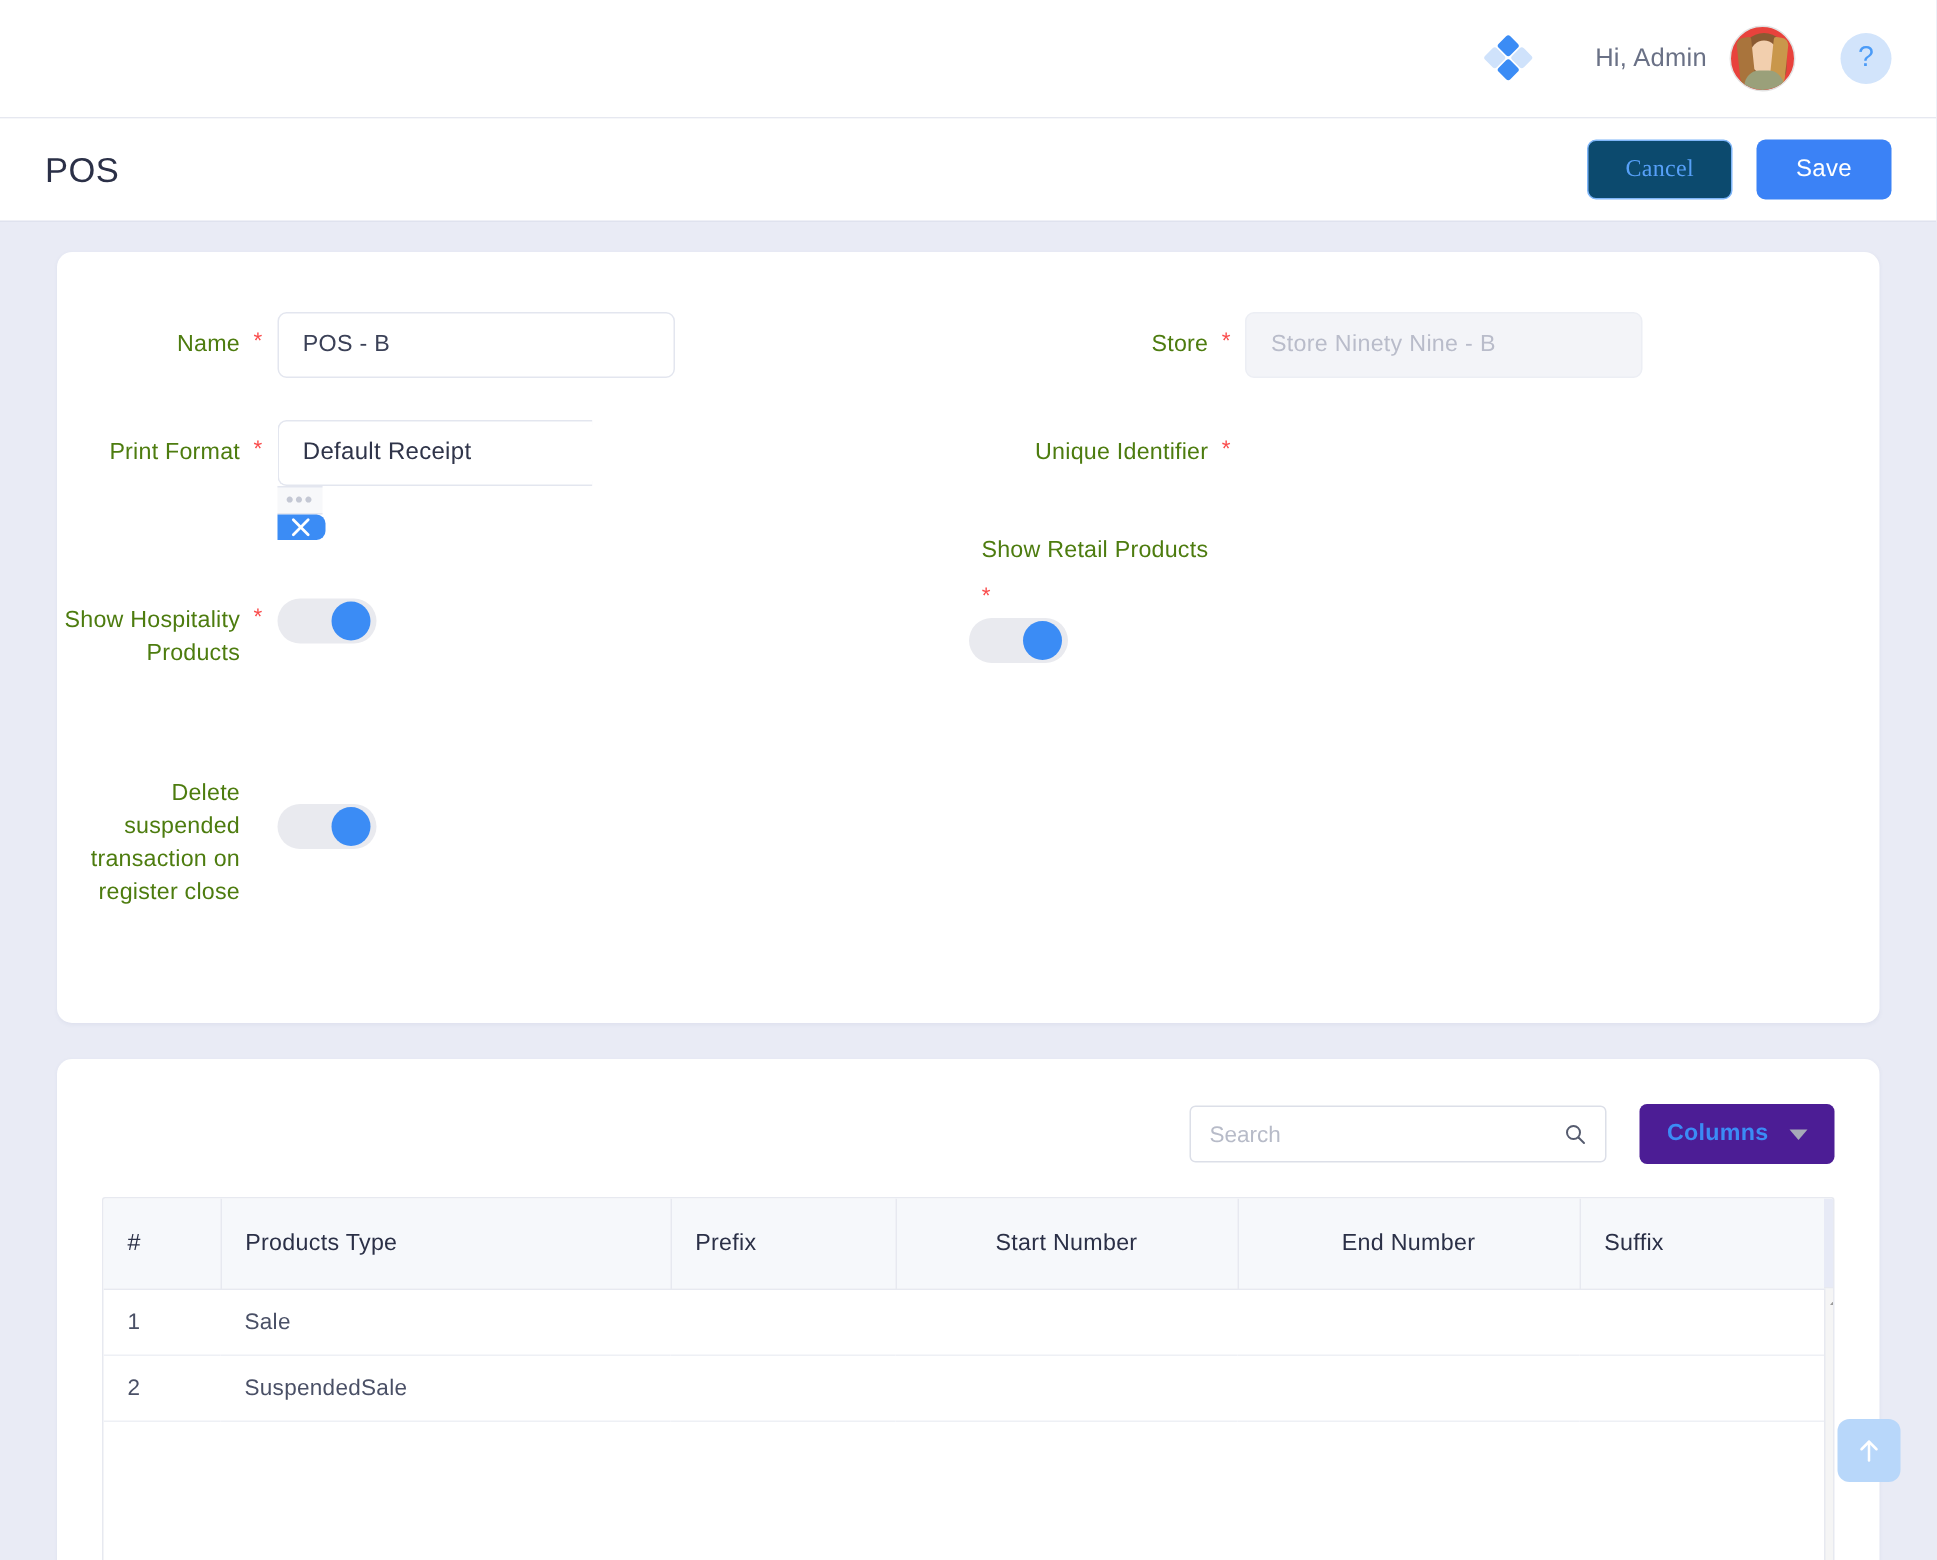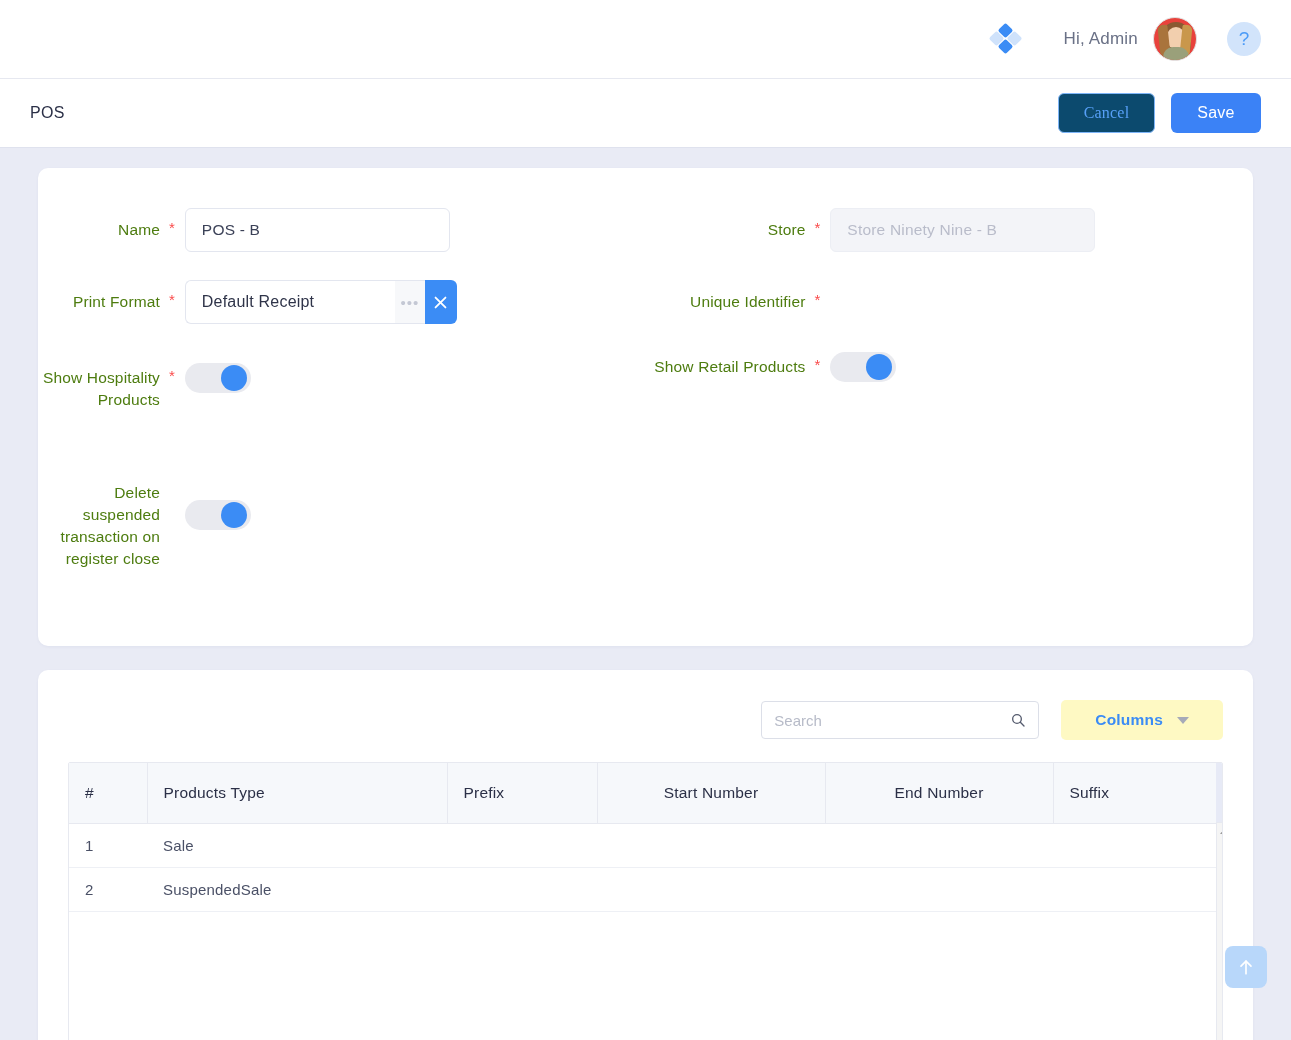--- a/index.html
+++ b/index.html
@@ -77,21 +77,21 @@
   
   .page-header {
     height: 69px;
     background: #ffffff;
     display: flex;
     align-items: center;
     padding: 0 30px;
     border-bottom: 1px solid #dfe2ee;
   }
   .page-title {
-    font-size: 16px;
+    font-size: 23px;
     color: #2b3047;
     letter-spacing: .3px;
   }
   .header-actions { margin-left: auto; display: flex; align-items: center; gap: 16px; }
   .btn {
     height: 40px;
     border-radius: 6px;
     font-size: 16px;
     letter-spacing: .2px;
     display: flex; align-items: center; justify-content: center;
@@ -167,21 +167,21 @@
     border-color: #eceef4;
     color: #b9bcca;
   }
 
   
   .col-left .field-label { width: 122px; }
   .col-left .input { width: 265px; }
   .col-right .field-label { width: 160px; }
   .col-right .input { width: 265px; }
 
-  .lookup-wrap { display: flex; align-items: stretch; }
+  .lookup-wrap { display: flex; align-items: stretch; flex-direction: column; }
   .lookup-wrap .input {
     border-top-right-radius: 0;
     border-bottom-right-radius: 0;
     border-right: none;
     width: 210px;
     font-size: 16px;
     color: #2f3449;
   }
   .lookup-dots {
     width: 30px;
@@ -244,24 +244,24 @@
     flex: 1;
     font-size: 15px;
     color: #3b4157;
     font-family: inherit;
     background: transparent;
   }
   .search-box input::placeholder { color: #b7bbc8; }
   .search-icon { width: 16px; height: 16px; color: #555b6e; }
   .columns-btn {
     height: 40px;
-    background: #fef9c3;
+    background: #4c1d95;
     border-radius: 5px;
     display: flex; align-items: center; gap: 14px;
-    padding: 0 34px;
+    padding: 0 18px;
     cursor: pointer;
   }
   .columns-btn .lbl { color: #3b8cf5; font-size: 15.5px; font-weight: bold; letter-spacing: .2px; }
   .caret {
     width: 0; height: 0;
     border-left: 6px solid transparent;
     border-right: 6px solid transparent;
     border-top: 7px solid #a6aab8;
   }
 
@@ -407,21 +407,21 @@
           <div class="field-label">Store</div>
           <div class="req">*</div>
           <input class="input disabled" disabled="" value="Store Ninety Nine - B" style="">
         </div>
 
         <div class="field">
           <div class="field-label">Unique Identifier</div>
           <div class="req">*</div>
         </div>
 
-        <div class="field" style="margin-top:32px;">
+        <div class="field" style="margin-top:32px;flex-direction:column;">
           <div class="field-label">Show Retail Products</div>
           <div class="req">*</div>
           <div class="toggle">
               <div class="knob"></div>
             </div>
         </div>
 
       </div>
 
     </div>

